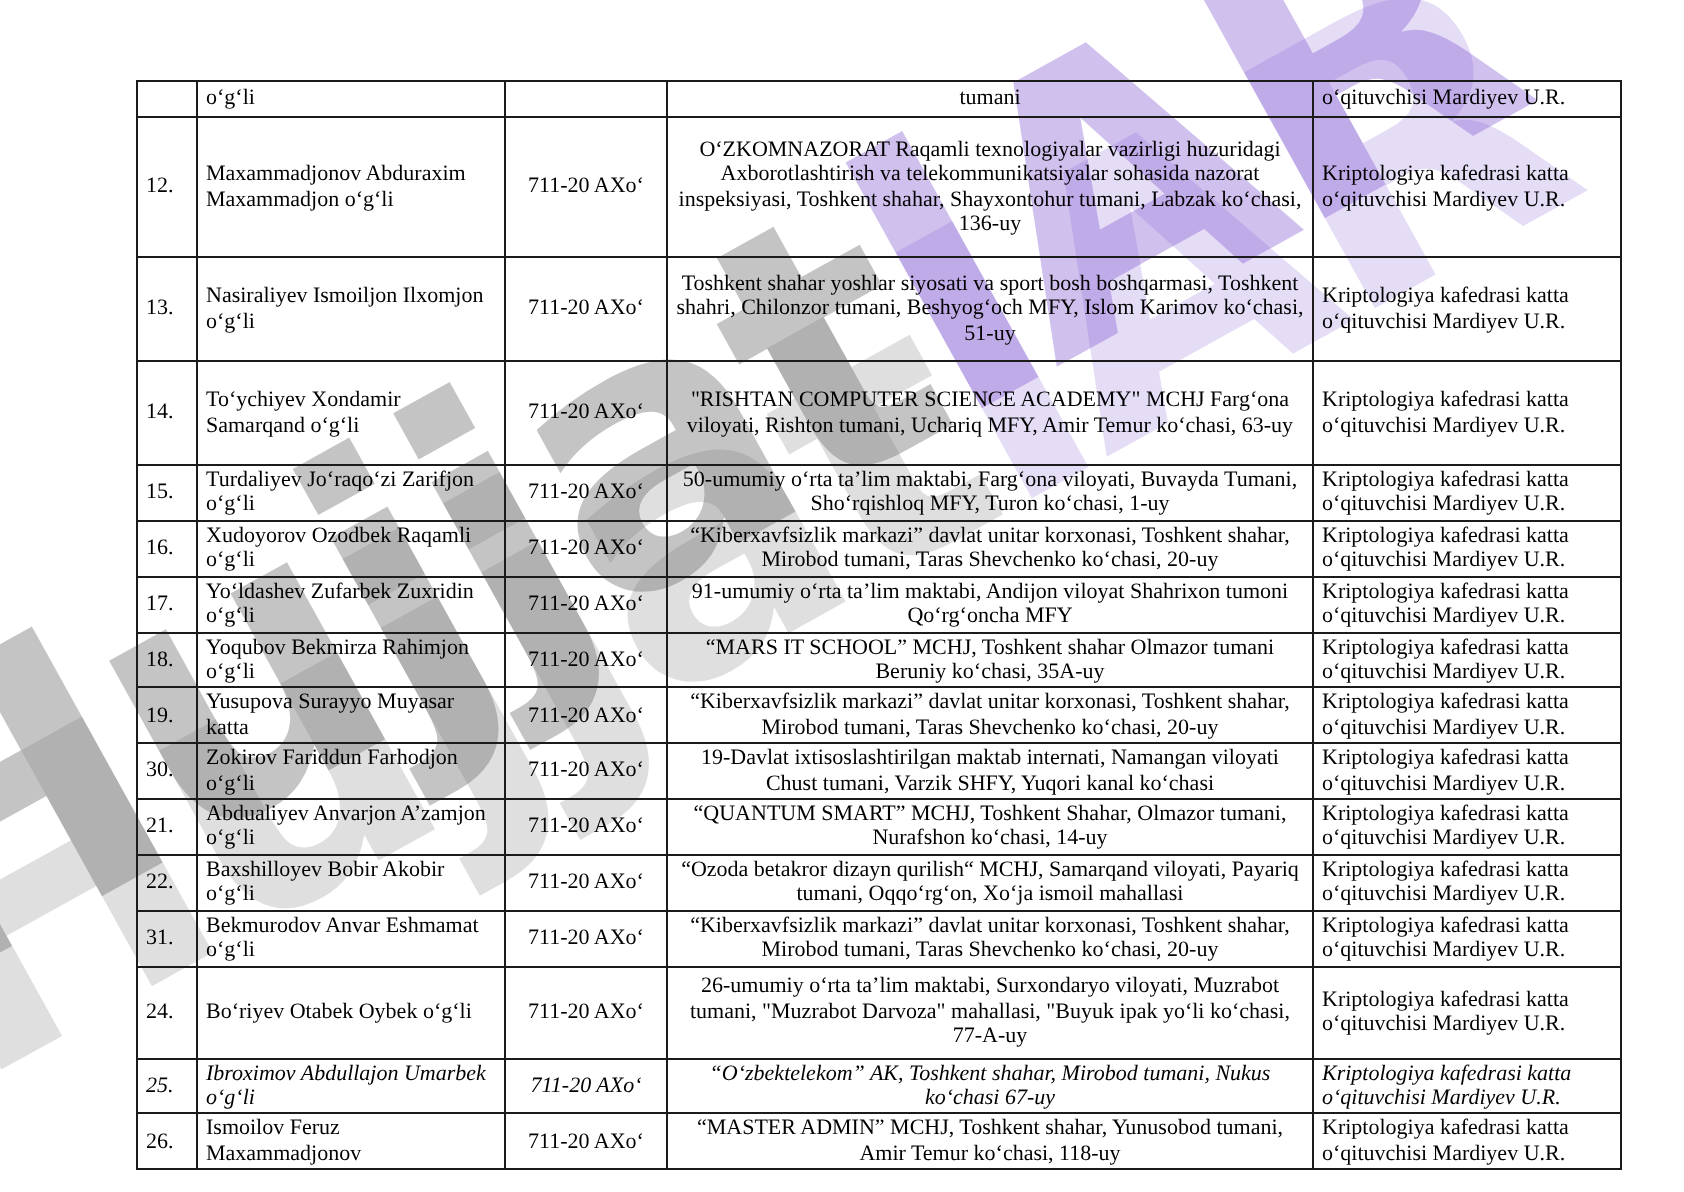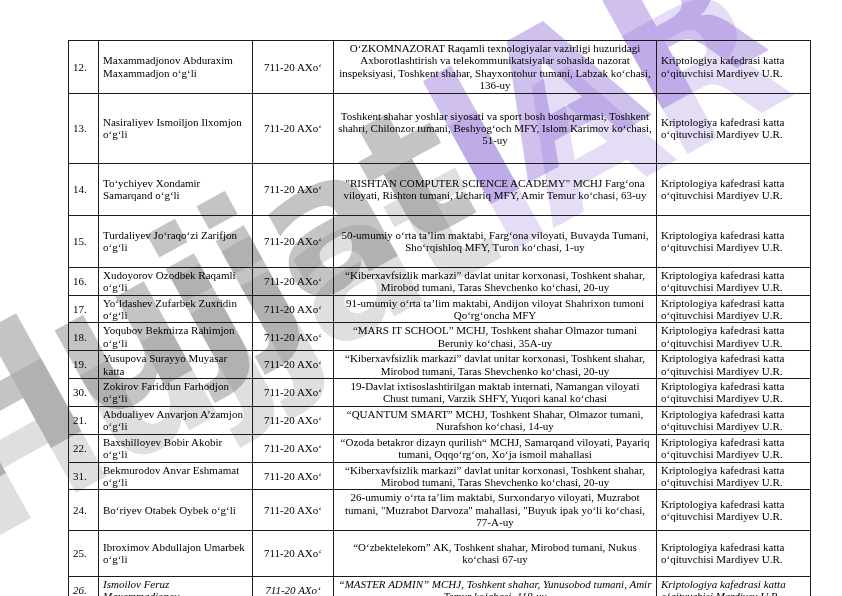--- a/index.html
+++ b/index.html
@@ -57,20 +57,27 @@
 
   <table class="doc">
     <colgroup>
       <col style="width:30px">
         <col style="width:154px">
         <col style="width:81px">
         <col style="width:323px">
         <col style="width:154px">
     </colgroup>
     <tbody id="tbody">
+      <tr>
+        <td class="c-num"></td>
+        <td class="c-name">o‘g‘li</td>
+        <td class="c-group"></td>
+        <td class="c-addr">tumani</td>
+        <td class="c-sup">o‘qituvchisi Mardiyev U.R.</td>
+      </tr>
     <tr>
     <td class="c-num">12.</td>
     <td class="c-name">Maxammadjonov Abduraxim Maxammadjon o‘g‘li</td>
     <td class="c-group">711-20 AXo‘</td>
     <td class="c-addr">O‘ZKOMNAZORAT Raqamli texnologiyalar vazirligi huzuridagi Axborotlashtirish va telekommunikatsiyalar sohasida nazorat inspeksiyasi, Toshkent shahar, Shayxontohur tumani, Labzak ko‘chasi, 136-uy</td>
     <td class="c-sup">Kriptologiya kafedrasi katta o‘qituvchisi Mardiyev U.R.</td>
   </tr>
         <tr>
     <td class="c-num">13.</td>
     <td class="c-name">Nasiraliyev Ismoiljon Ilxomjon o‘g‘li</td>

